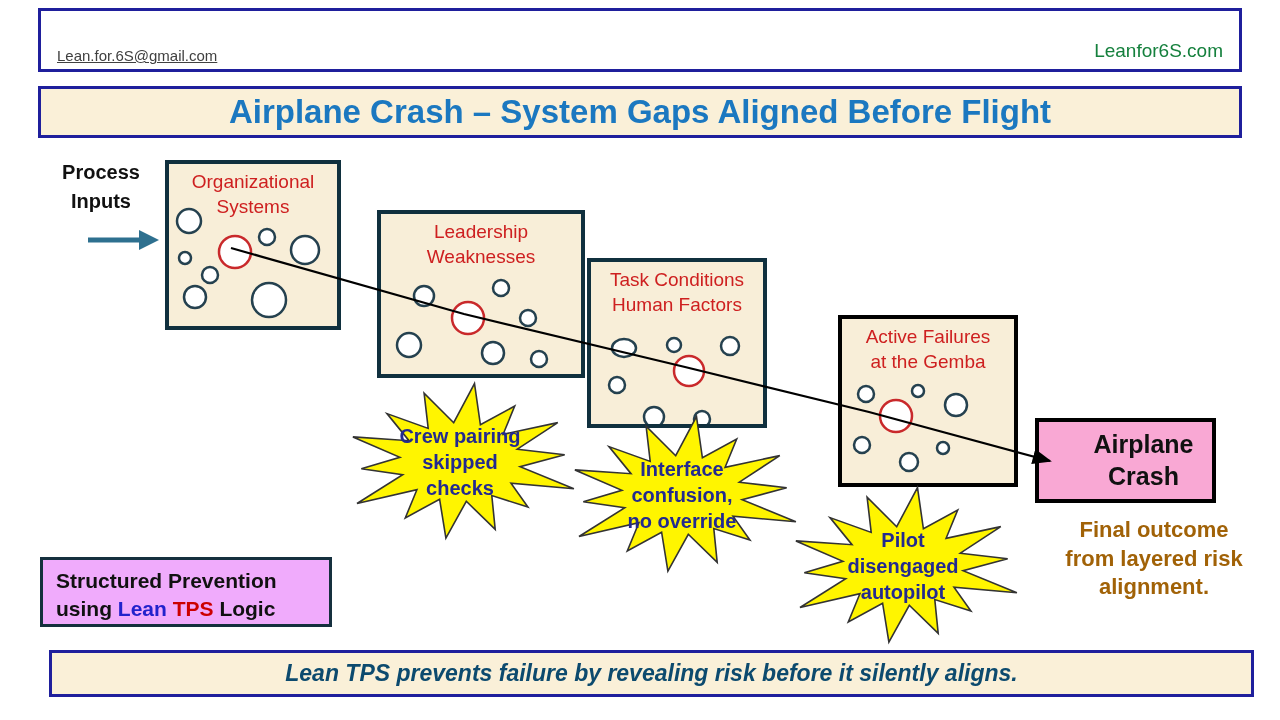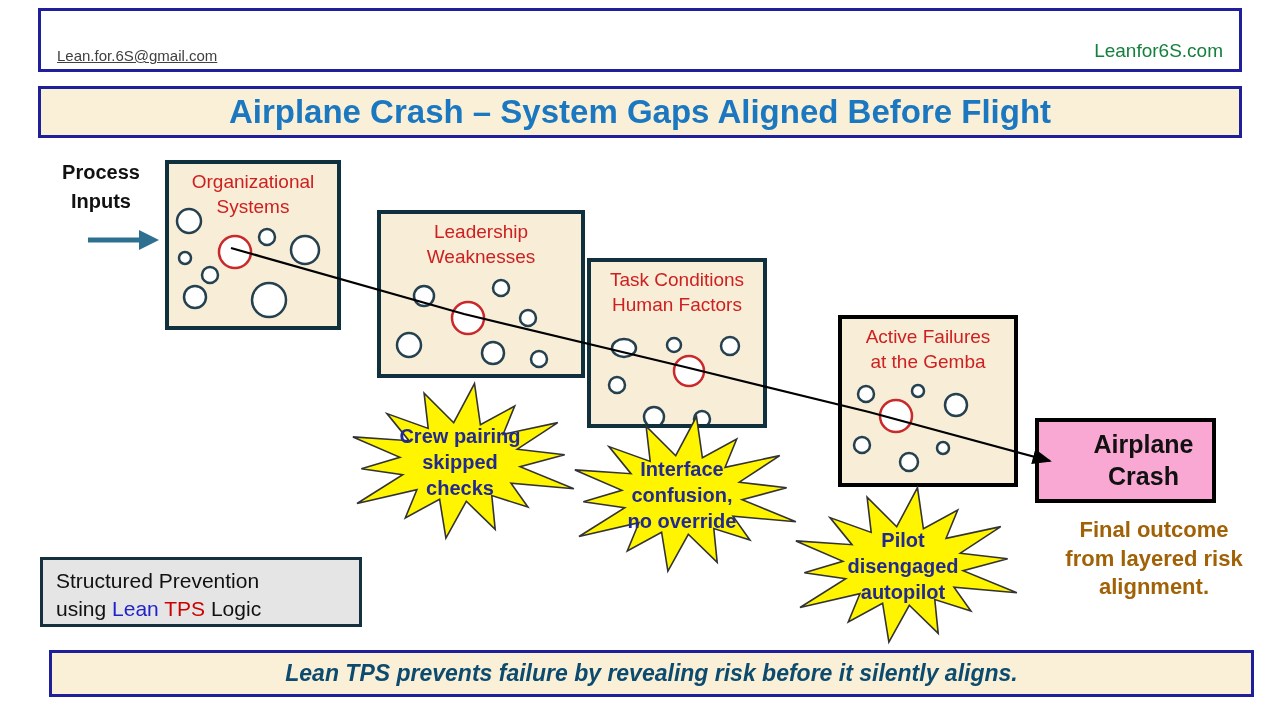--- a/index.html
+++ b/index.html
@@ -34,22 +34,22 @@
                text-align:center;font-size:20px;font-weight:bold;color:#232A8F;white-space:pre-line;line-height:1.3;}
 
   
   .crash-box{position:absolute;left:1035px;top:418px;width:181px;height:85px;background:#f9a8d4;border:4px solid #000;
              display:flex;align-items:center;justify-content:center;padding-left:36px;}
   .crash-label{text-align:center;font-size:25px;font-weight:bold;color:#111;white-space:pre-line;line-height:1.25;}
   .final-note{position:absolute;left:1044px;top:516px;width:220px;text-align:center;font-size:22px;font-weight:bold;
               color:#a16207;white-space:pre-line;line-height:1.3;}
 
   
-  .prevention{position:absolute;left:40px;top:557px;width:322px;height:70px;background:#e5e5e5;border:3px solid #15303E;
-              padding:7px 0 0 13px;font-size:21px;font-weight:normal;color:#111;line-height:1.32;}
+  .prevention{position:absolute;left:40px;top:557px;width:292px;height:70px;background:#f0abfc;border:3px solid #15303E;
+              padding:7px 0 0 13px;font-size:21px;font-weight:bold;color:#111;line-height:1.32;}
   .prevention .lean{color:#2222CC;}
   .prevention .tps{color:#CC0000;}
 
   
   .footer{position:absolute;left:21px;top:650px;width:1205px;height:47px;background:#FAF0D8;border:3px solid #1F1F9C;
           display:flex;align-items:center;justify-content:center;font-size:23px;font-weight:bold;font-style:italic;color:#0c4a6e;margin-left:28px;}
 
   .overlay{position:absolute;left:0;top:0;width:1280px;height:720px;pointer-events:none;z-index:5;}
   #slices-layer,#bursts-layer{position:absolute;left:0;top:0;width:100%;height:100%;}
 </style>

